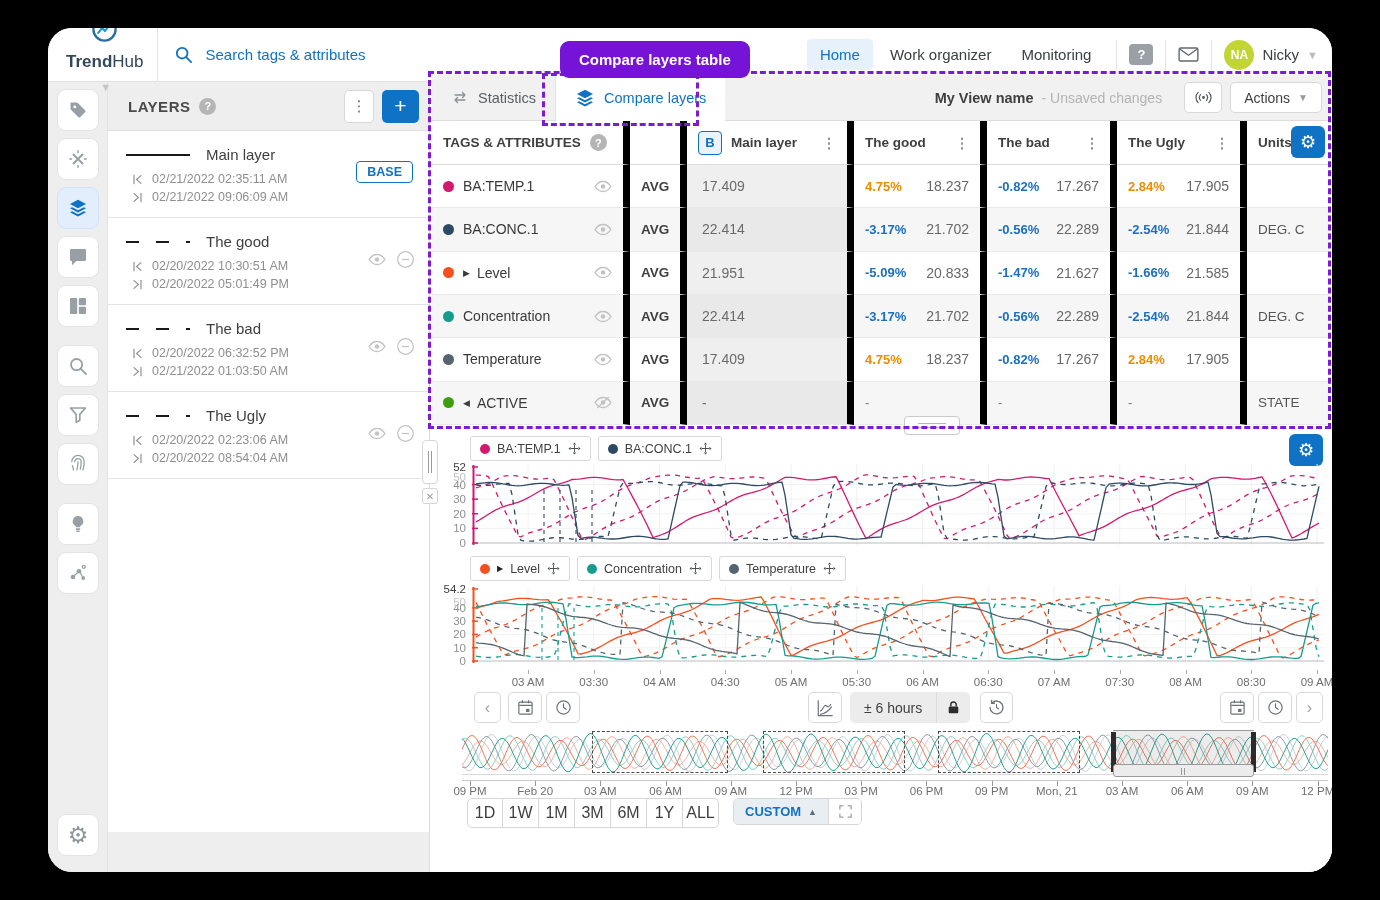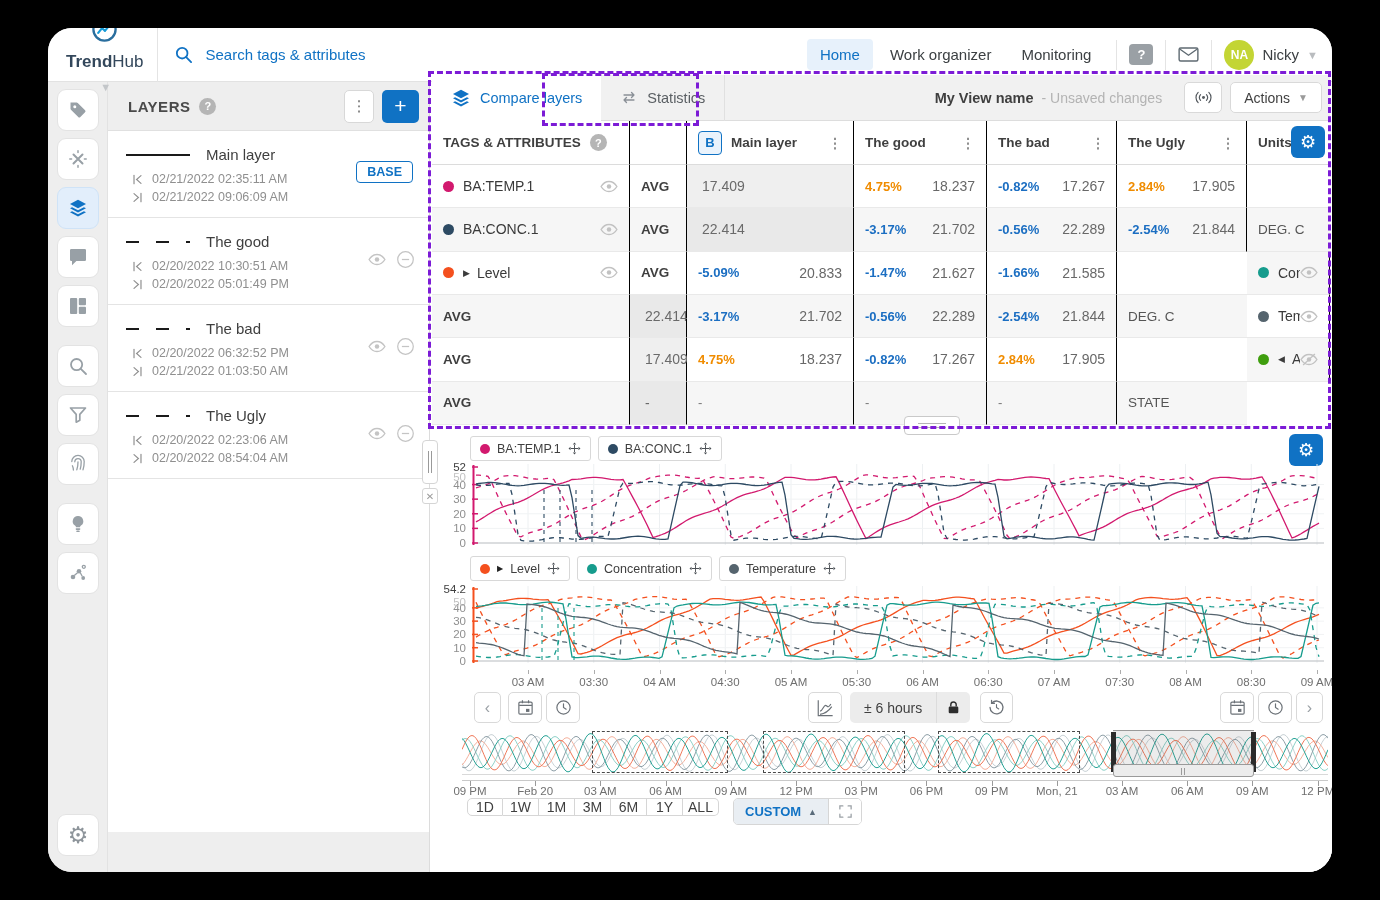--- a/index.html
+++ b/index.html
@@ -61,21 +61,21 @@
   .tab{height:46px;display:flex;align-items:center;gap:9px;padding:0 19px;font-size:14.5px;color:#5a5f63;border-right:1px solid #e0e0e0;}
   .tab.active{background:#fff;color:#1072c4;border-right:none;}
   .view-wrap{margin-left:auto;display:flex;align-items:center;gap:8px;padding-right:8px;}
   .view-name{font-size:14.5px;font-weight:700;color:#3f3f3f;}
   .view-status{font-size:14px;color:#b3b3b3;margin-right:14px;}
   .live-btn{width:38px;height:31px;background:#fff;border:1px solid #d9d9d9;border-radius:5px;display:flex;align-items:center;justify-content:center;color:#565b60;}
   .actions-btn{height:31px;background:#fff;border:1px solid #d9d9d9;border-radius:5px;display:flex;align-items:center;gap:8px;padding:0 13px;font-size:14px;color:#3f3f3f;}
   .actions-caret{color:#9a9a9a;font-size:10px;}
 
   .cmp-table{position:absolute;top:46px;left:0;right:0;bottom:0;display:grid;grid-template-columns:198px 57px 167px 133px 130px 130px 83px;grid-template-rows:44px repeat(6,43.33px);}
-  .cell{display:flex;align-items:center;padding:0 11px;border-bottom:1px solid #e9e9e9;border-right:1px solid #000000;font-size:14px;background:#fff;min-width:0;}
+  .cell{display:flex;align-items:center;padding:0 11px;border-bottom:1px solid #e9e9e9;border-right:7px solid #000000;font-size:14px;background:#fff;min-width:0;}
   .cell.last{border-right:none;}
   .cell.hdr{font-weight:700;color:#3f3f3f;font-size:13.5px;border-bottom:1px solid #dcdcdc;}
   .cell.alt{background:#f6f6f6;}
   .cell.mainv{background:#efefef;color:#6a6a6a;padding-left:15px;}
   .cell.mainv.alt{background:#e9e9e9;}
   .b-badge{width:24px;height:24px;border:1.5px solid #1072c4;background:#eaf3fc;color:#1072c4;font-size:13px;font-weight:700;border-radius:4px;display:flex;align-items:center;justify-content:center;margin-right:9px;}
   .col-dots{margin-left:auto;color:#8f8f8f;font-size:14px;padding-left:6px;}
   .tag-dot{width:11px;height:11px;border-radius:50%;margin-right:9px;flex:none;}
   .tag-name{color:#3a3a3a;font-size:14px;white-space:nowrap;overflow:hidden;}
   .row-eye{margin-left:auto;color:#c2c2c2;display:flex;}
@@ -122,21 +122,21 @@
   .ov{position:absolute;left:30px;top:298px;width:866px;height:46px;overflow:visible;}
   .ov-rect{position:absolute;top:1px;height:42px;border:1.5px dashed #4a4a4a;}
   .ov-brush{position:absolute;top:0;height:44px;background:rgba(110,110,110,.13);border-top:1px solid #9a9a9a;border-bottom:1px solid #9a9a9a;}
   .ov-handle{position:absolute;top:2px;width:5px;height:40px;background:#2b2b2b;}
   .ov-thumb{position:absolute;top:34px;height:13px;background:#ececec;border:1px solid #9a9a9a;border-radius:3px;display:flex;align-items:center;justify-content:center;color:#707070;font-size:8px;letter-spacing:1px;}
   .ovlabels{position:absolute;left:30px;top:348px;width:866px;height:16px;border-top:1px solid #c9c9c9;}
   .ovlab{position:absolute;transform:translateX(-50%);font-size:11.5px;color:#6f6f6f;white-space:nowrap;top:4px;}
   .ovtick{position:absolute;width:0;height:5px;border-left:1px solid #9a9a9a;top:0;}
 
   .ranges{position:absolute;left:35px;top:366px;display:flex;}
-  .rng{width:36px;height:18px;background:#fff;border:1px solid #d6d6d6;border-left:none;display:flex;align-items:center;justify-content:center;font-size:14px;color:#3f3f3f;}
+  .rng{width:36px;height:30px;background:#fff;border:1px solid #d6d6d6;border-left:none;display:flex;align-items:center;justify-content:center;font-size:16px;color:#3f3f3f;}
   .rng:first-child{border-left:1px solid #d6d6d6;border-radius:5px 0 0 5px;}
   .rng:last-child{border-radius:0 5px 5px 0;}
   .custom-grp{position:absolute;left:301px;top:366px;display:flex;height:27px;border:1px solid #d6d6d6;border-radius:5px;overflow:hidden;}
   .custom-btn{display:flex;align-items:center;gap:7px;padding:0 11px;background:#e9eef3;color:#1072c4;font-size:13px;font-weight:700;}
   .custom-caret{color:#5a6b7a;font-size:9px;}
   .expand-btn{width:33px;background:#fff;border-left:1px solid #d6d6d6;display:flex;align-items:center;justify-content:center;color:#9aa0a5;}
 
   svg{display:block;}
 </style>
 </head>
@@ -447,39 +447,39 @@
             </div>
           </div>
       </div>
     </div>
 
     <div class="main"></div>
 
     <div class="compare">
       <div class="tabbar">
         <span id="tabs" style="display: inline-flex; height: 46px;">
+            <span class="tab">
+              <span style="color: rgb(138, 144, 151); display: inline-flex;">
+                <svg viewBox="0 0 20 14" width="18" height="13" fill="none" stroke="currentColor" stroke-width="1.5" stroke-linecap="round" stroke-linejoin="round">
+                  <path d="M4.5 4.2h11M12.8 1.5l2.7 2.7-2.7 2.7"></path>
+                  <path d="M15.5 9.8h-11M7.2 7.1L4.5 9.8l2.7 2.7"></path>
+                </svg>
+              </span>
+              <span>Statistics</span>
+            </span>
             <span class="tab active">
               <span style="color: rgb(16, 114, 196); display: inline-flex;">
                 <svg viewBox="0 0 20 20" width="20" height="20" fill="currentColor">
                   <path d="M10 1.8L18 6l-8 4.2L2 6z"></path>
                   <path d="M4.1 9.2L10 12.3l5.9-3.1L18 10.3l-8 4.2-8-4.2z"></path>
                   <path d="M4.1 13.2L10 16.3l5.9-3.1 2.1 1.1-8 4.2-8-4.2z"></path>
                 </svg>
               </span>
               <span>Compare layers</span>
             </span>
-            <span class="tab">
-              <span style="color: rgb(138, 144, 151); display: inline-flex;">
-                <svg viewBox="0 0 20 14" width="18" height="13" fill="none" stroke="currentColor" stroke-width="1.5" stroke-linecap="round" stroke-linejoin="round">
-                  <path d="M4.5 4.2h11M12.8 1.5l2.7 2.7-2.7 2.7"></path>
-                  <path d="M15.5 9.8h-11M7.2 7.1L4.5 9.8l2.7 2.7"></path>
-                </svg>
-              </span>
-              <span>Statistics</span>
-            </span>
           </span>
         <span class="view-wrap">
           <span class="view-name">My View name</span>
           <span class="view-status">- Unsaved changes</span>
           <span class="live-btn">
             <svg viewBox="0 0 22 14" width="19" height="13" fill="none" stroke="currentColor" stroke-width="1.4" stroke-linecap="round">
                 <circle cx="11" cy="7" r="1.7" fill="currentColor" stroke="none"></circle>
                 <path d="M7.6 10.4a4.8 4.8 0 010-6.8M14.4 3.6a4.8 4.8 0 010 6.8"></path>
                 <path d="M4.8 13a8.5 8.5 0 010-12M17.2 1a8.5 8.5 0 010 12"></path>
               </svg>
@@ -585,20 +585,23 @@
             <span class="row-eye">
               <svg viewBox="0 0 20 14" width="18" height="13" fill="none" stroke="currentColor" stroke-width="1.5">
                 <path d="M1.2 7S4.6 1.4 10 1.4 18.8 7 18.8 7 15.4 12.6 10 12.6 1.2 7 1.2 7z"></path>
                 <circle cx="10" cy="7" r="2.5" fill="currentColor" stroke="none"></circle>
               </svg>
             </span>
           </div>
           <div class="cell ">
             <span class="agg">AVG</span>
           </div>
+          <div class="cell mainv">
+            <span>21.951</span>
+          </div>
           <div class="cell ">
             <span class="pct neg">-5.09%</span>
             <span class="val">20.833</span>
           </div>
           <div class="cell ">
             <span class="pct neg">-1.47%</span>
             <span class="val">21.627</span>
           </div>
           <div class="cell ">
             <span class="pct neg">-1.66%</span>
@@ -705,20 +708,21 @@
         </div>
       <span class="units-gear">⚙</span>
       <div class="tbl-handle">
           <i></i>
           <i></i>
         </div>
     </div>
 
     <div class="compare-outline"></div>
     <div class="tab-outline"></div>
+    <div class="anno-badge">Compare layers table</div>
 
     <div class="charts" id="charts">
       <div class="splitter">
           <i></i>
           <i></i>
         </div>
       <div class="splitter-x">✕</div>
       <span class="chart-gear">⚙</span>
 
       <div class="legend-row" id="legend-0" style="top:4px">

